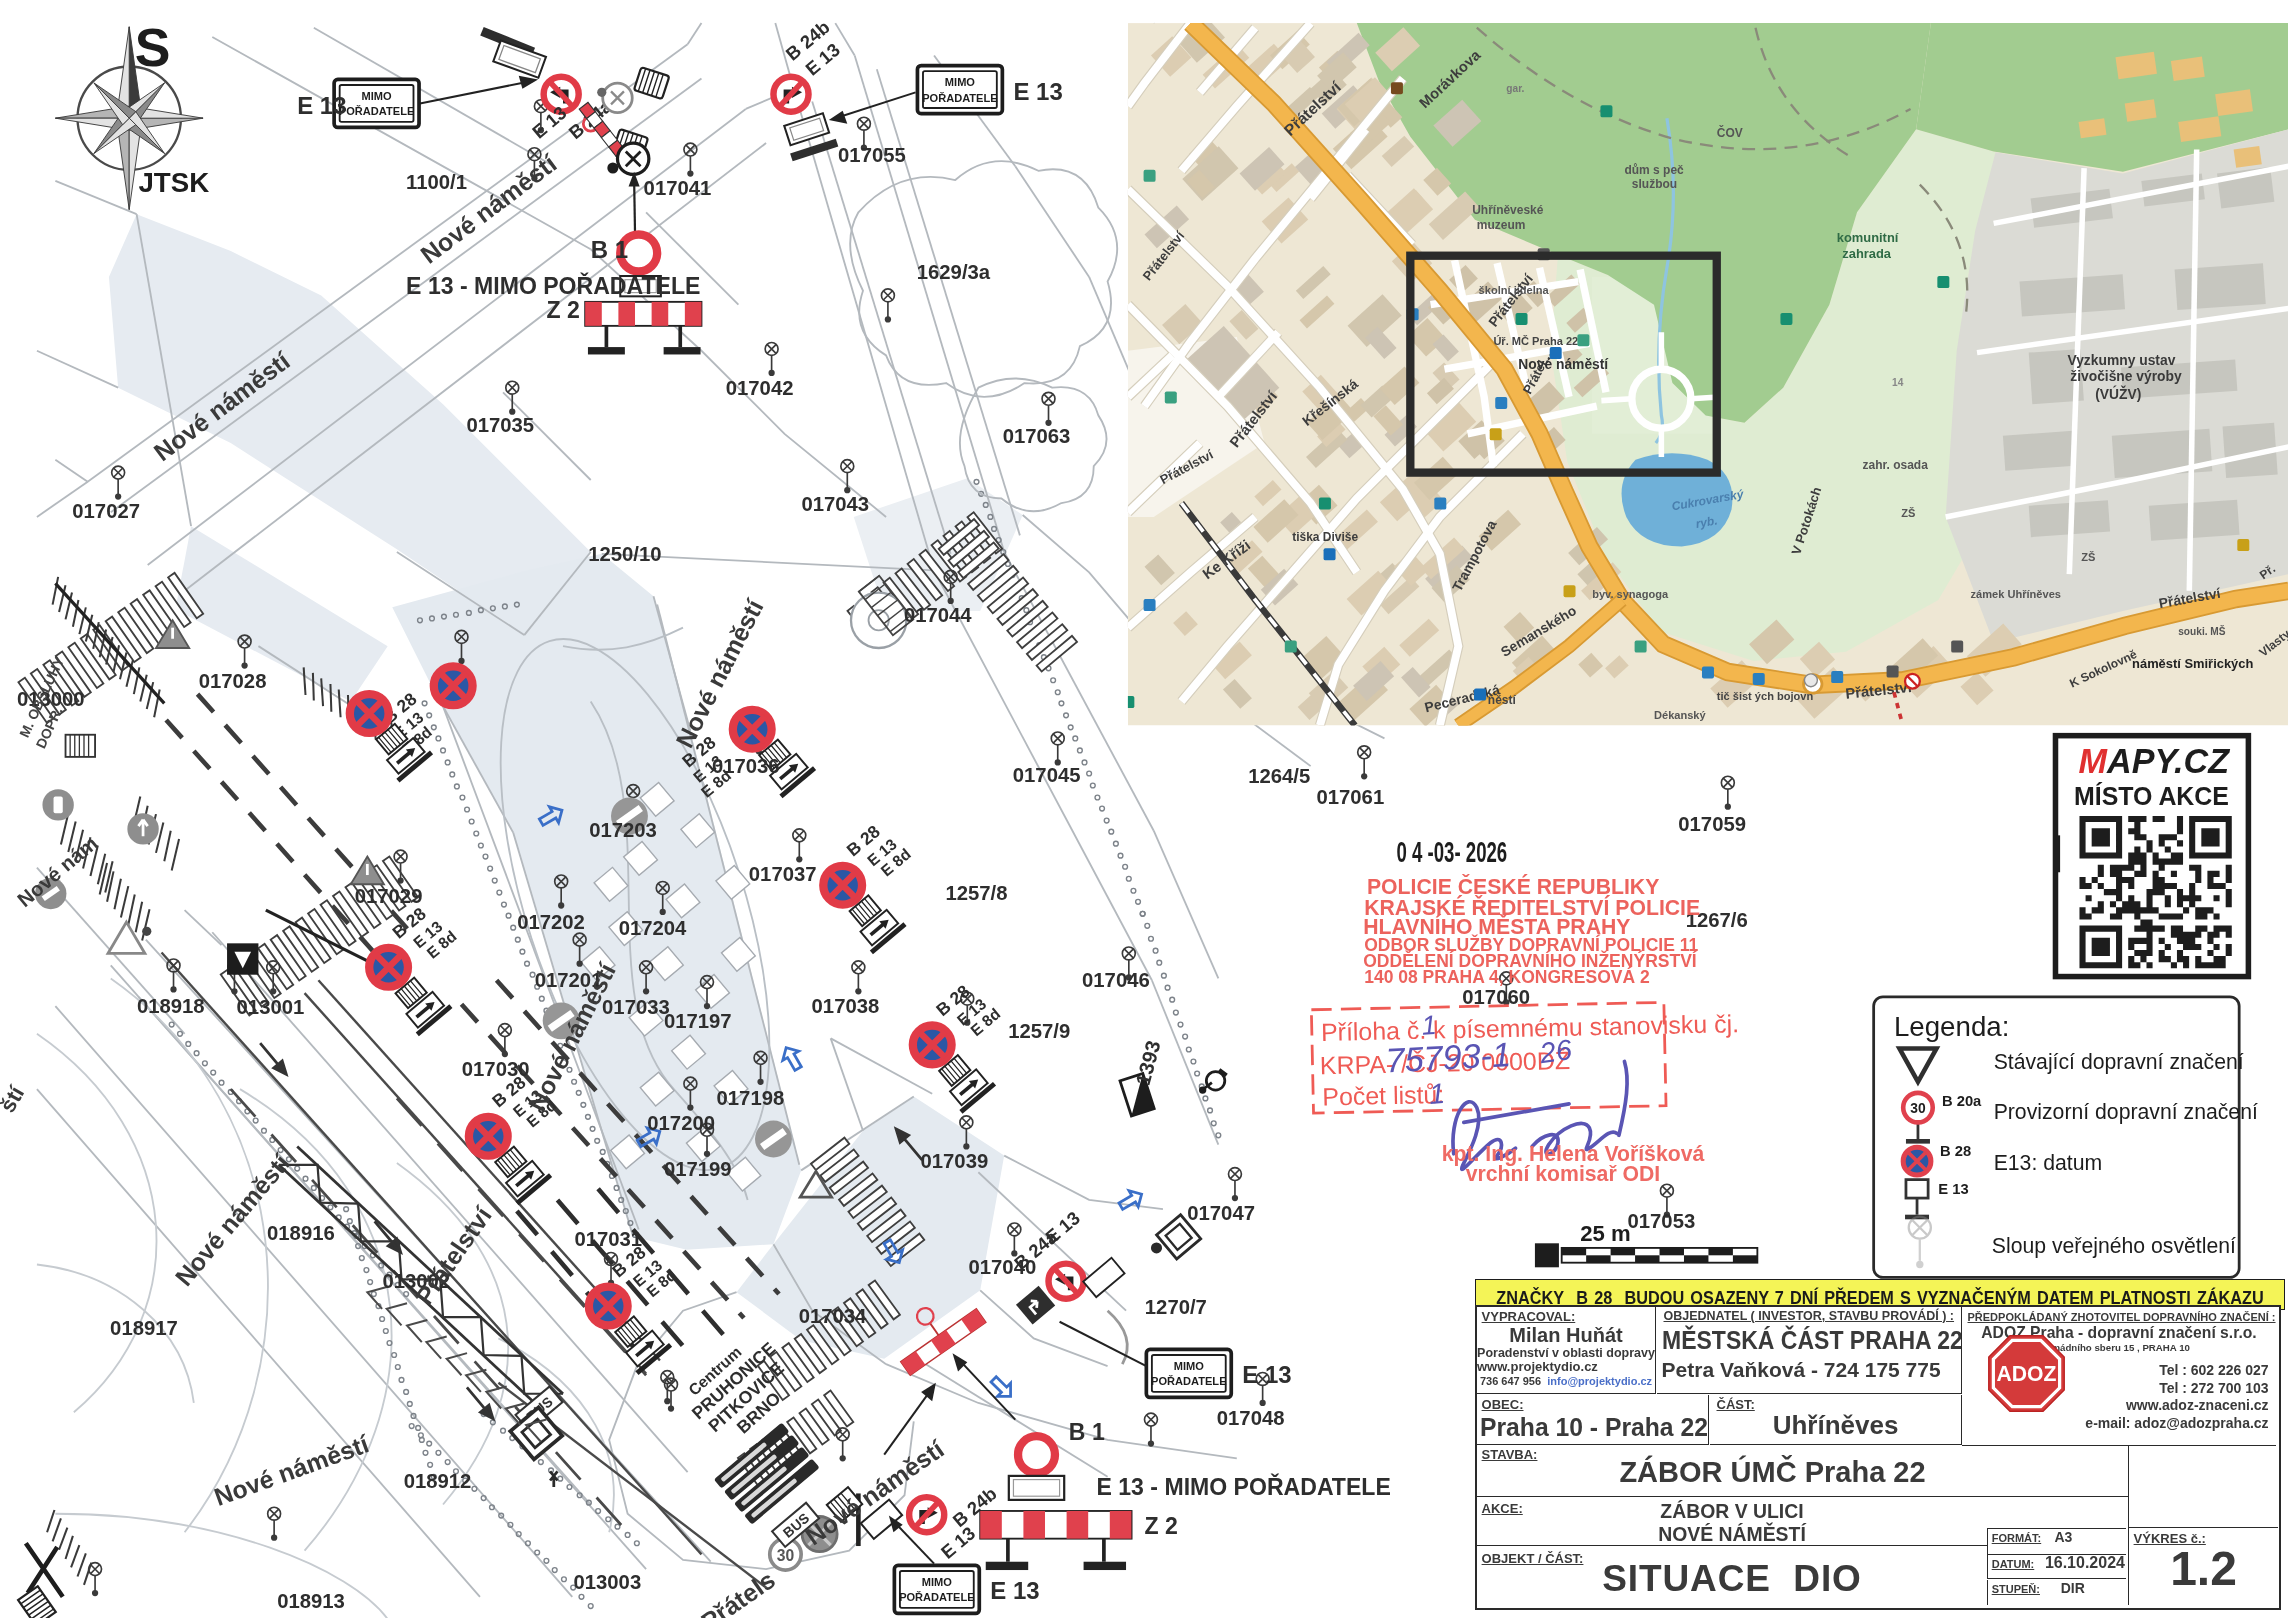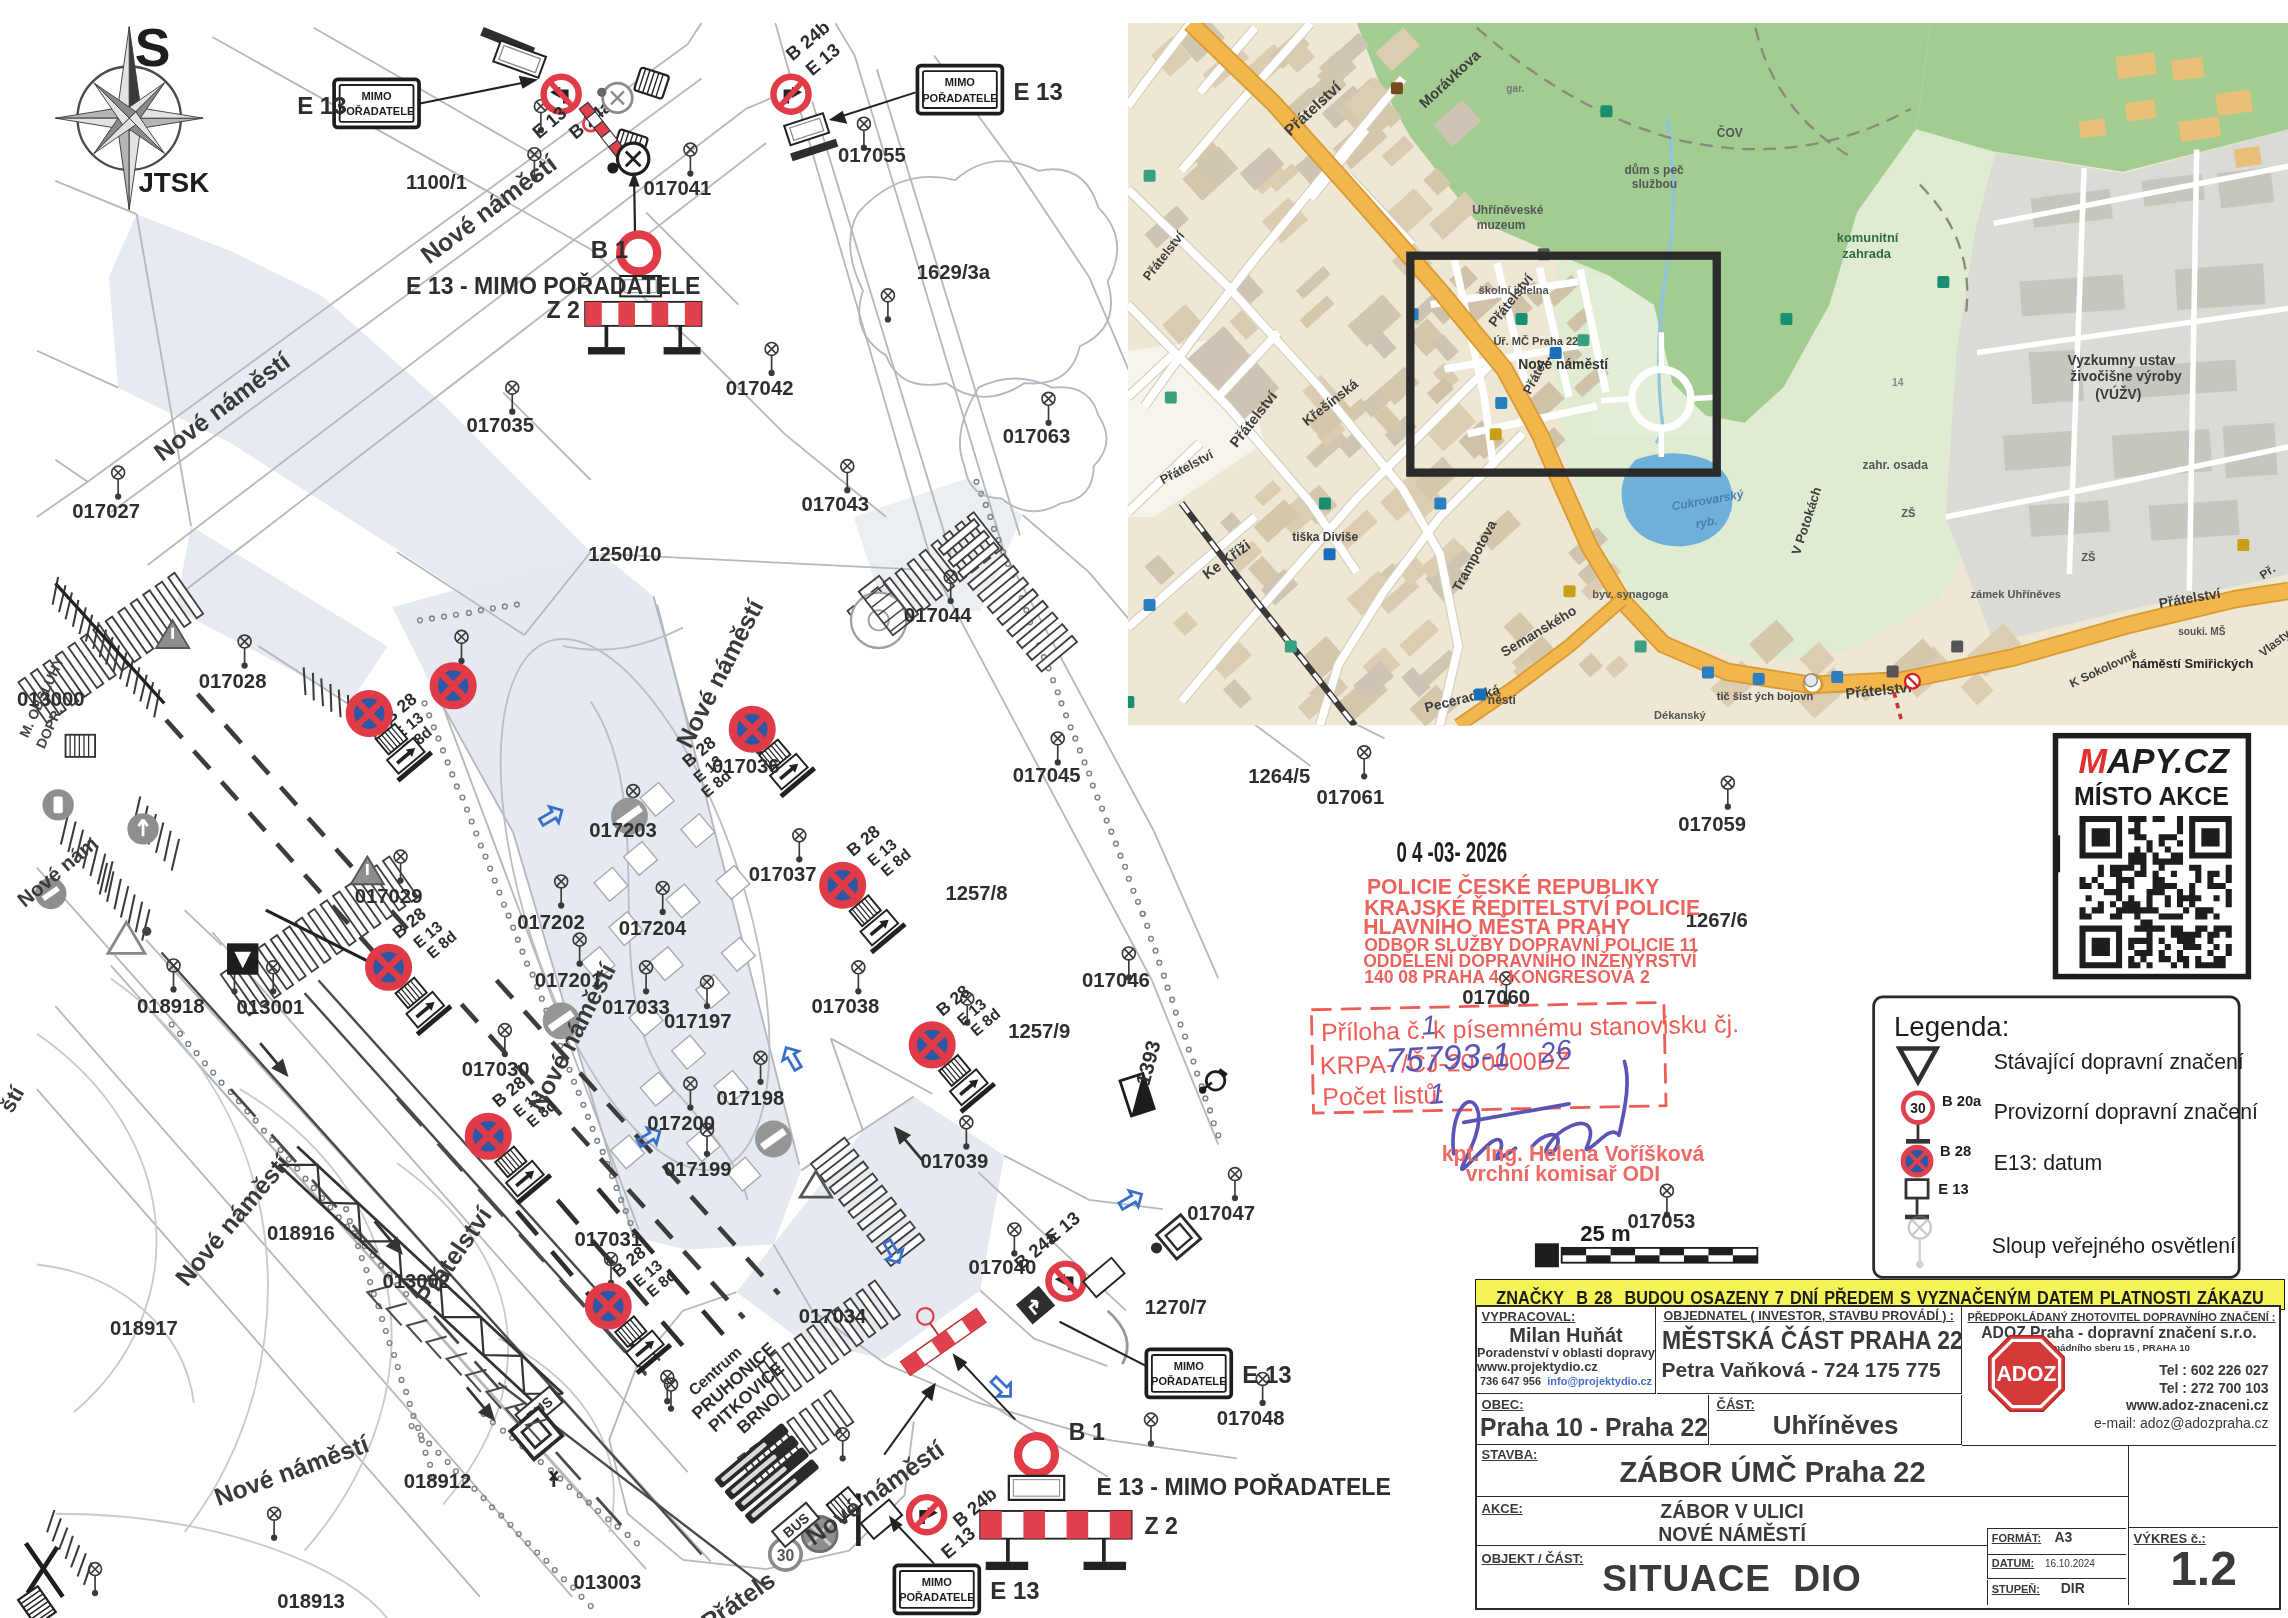--- a/index.html
+++ b/index.html
@@ -1616,21 +1616,21 @@
   </div>
 
   <div class="abs" style="left:485px;top:0;width:314px;height:138px;border-bottom:1.8px solid #2a2a2a;overflow:hidden;">
     <div style="font-size:11px;font-weight:bold;text-decoration:underline;margin:3.7px 0 0 5.5px;white-space:nowrap;">PŘEDPOKLÁDANÝ ZHOTOVITEL DOPRAVNÍHO ZNAČENÍ :</div>
     <div style="font-size:15.7px;font-weight:bold;text-align:center;margin-top:0.9px;white-space:nowrap;">ADOZ Praha - dopravní značení s.r.o.</div>
     <div style="font-size:9.7px;font-weight:bold;text-align:center;margin-right:7.4px;">Armádního sberu 15 , PRAHA 10</div>
     <div style="position:absolute;right:7.4px;top:55px;text-align:right;line-height:17.5px;">
       <div style="font-size:14px;font-weight:bold;">Tel : 602 226 027</div>
       <div style="font-size:14px;font-weight:bold;">Tel : 272 700 103</div>
       <div style="font-size:14px;font-weight:bold;">www.adoz-znaceni.cz</div>
-      <div style="font-size:14px;font-weight:normal;">e-mail: adoz@adozpraha.cz</div>
+      <div style="font-size:14px;font-weight:bold;">e-mail: adoz@adozpraha.cz</div>
     </div>
 
     <svg width="81" height="81" style="position:absolute;left:24px;top:26px;" viewBox="0 0 88 88">
       <path d="M26,3 L62,3 L85,26 L85,62 L62,85 L26,85 L3,62 L3,26 Z" fill="#d43a3a" stroke="#b22" stroke-width="1.5"></path>
       <path d="M28.5,8 L59.5,8 L80,28.5 L80,59.5 L59.5,80 L28.5,80 L8,59.5 L8,28.5 Z" fill="none" stroke="#ffffff" stroke-width="3.5"></path>
       <text x="44" y="52" text-anchor="middle" font-size="23" font-weight="bold" fill="#ffffff" font-family="Liberation Sans">ADOZ</text>
     </svg>
   </div>
 
   <div class="abs" style="left:0;top:88px;width:231px;height:49px;border-right:1.8px solid #2a2a2a;border-bottom:1.8px solid #2a2a2a;overflow:hidden;">
@@ -1658,21 +1658,21 @@
     <div style="font-size:19.4px;font-weight:bold;text-align:center;margin-top:1.8px;">ZÁBOR V ULICI</div>
     <div style="font-size:19.4px;font-weight:bold;text-align:center;">NOVÉ NÁMĚSTÍ</div>
   </div>
 
   <div class="abs" style="left:510px;top:221px;width:138px;height:25px;border-left:1.8px solid #2a2a2a;border-top:1.8px solid #2a2a2a;border-bottom:1.8px solid #2a2a2a;overflow:hidden;">
     <span style="font-size:11px;font-weight:bold;text-decoration:underline;margin-left:3.7px;">FORMÁT:</span>
     <span style="font-size:14px;font-weight:bold;margin-left:9.2px;">A3</span>
   </div>
   <div class="abs" style="left:510px;top:247px;width:138px;height:24px;border-left:1.8px solid #2a2a2a;border-bottom:1.8px solid #2a2a2a;overflow:hidden;white-space:nowrap;">
     <span style="font-size:11px;font-weight:bold;text-decoration:underline;margin-left:3.7px;">DATUM:</span>
-    <span style="font-size:10px;font-weight:normal;margin-left:6.5px;">16.10.2024</span>
+    <span style="font-size:16px;font-weight:bold;margin-left:6.5px;">16.10.2024</span>
   </div>
   <div class="abs" style="left:510px;top:273px;width:138px;height:25px;border-left:1.8px solid #2a2a2a;overflow:hidden;">
     <span style="font-size:11px;font-weight:bold;text-decoration:underline;margin-left:3.7px;">STUPEŇ:</span>
     <span style="font-size:14px;font-weight:bold;margin-left:16.6px;">DIR</span>
   </div>
 
   <div class="abs" style="left:651px;top:138px;width:149px;height:160px;border-left:1.8px solid #2a2a2a;overflow:hidden;">
     <div style="position:absolute;top:82px;left:0;width:100%;border-top:1.8px solid #2a2a2a;"></div>
     <div style="font-size:13px;font-weight:bold;text-decoration:underline;margin:86px 0 0 4.6px;">VÝKRES č.:</div>
     <div style="font-size:48px;font-weight:bold;text-align:center;margin-top:-5.5px;">1.2</div>

